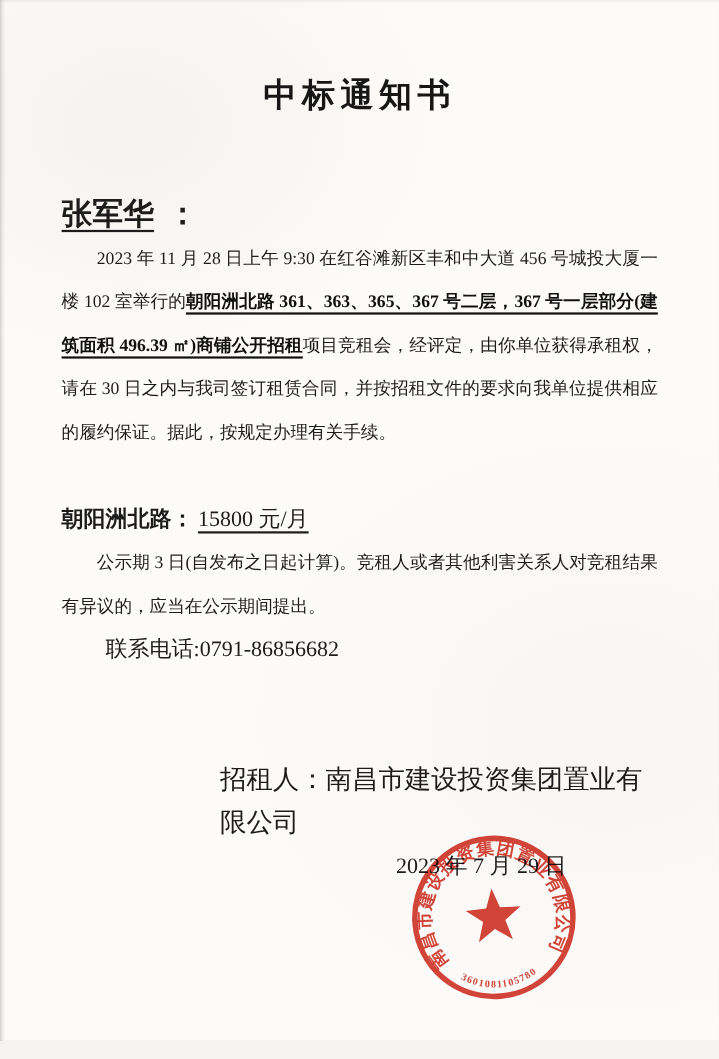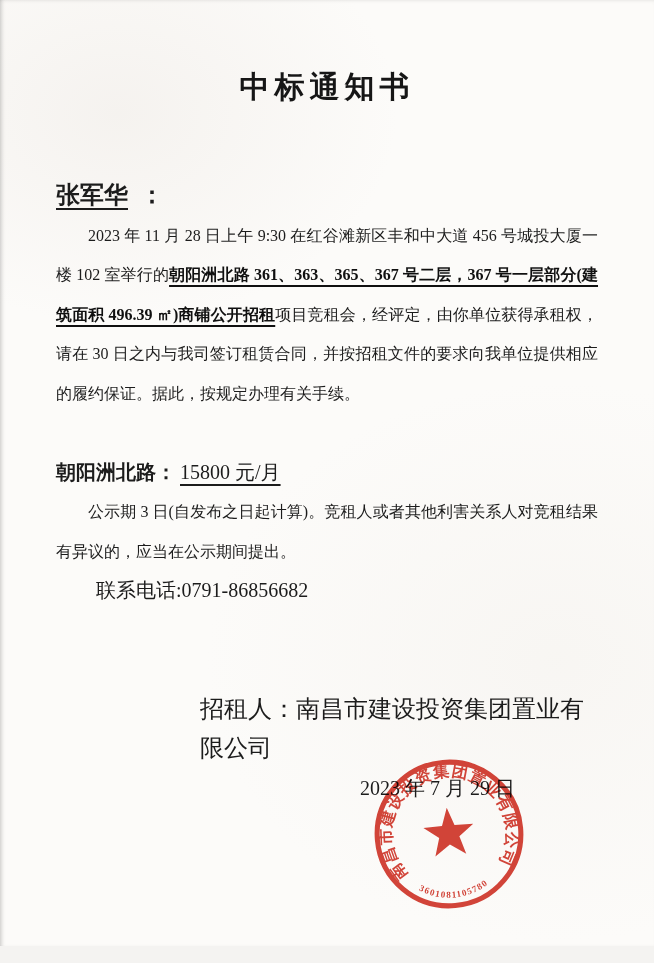--- a/index.html
+++ b/index.html
@@ -26,21 +26,21 @@
     padding-top:70px;
     text-align:center;
     font-size:30px;
     line-height:34px;
     font-weight:600;
     letter-spacing:5px;
     color:#161616;
   }
   .recipient-line{
     margin-top:72px;
-    font-size:24px;
+    font-size:28px;
     line-height:39.5px;
     font-weight:600;
   }
   .u{
     text-decoration:underline;
     text-underline-offset:5px;
     text-decoration-thickness:1.5px;
   }
   .recipient-name{ padding-right:12px; }
   .body-text{

